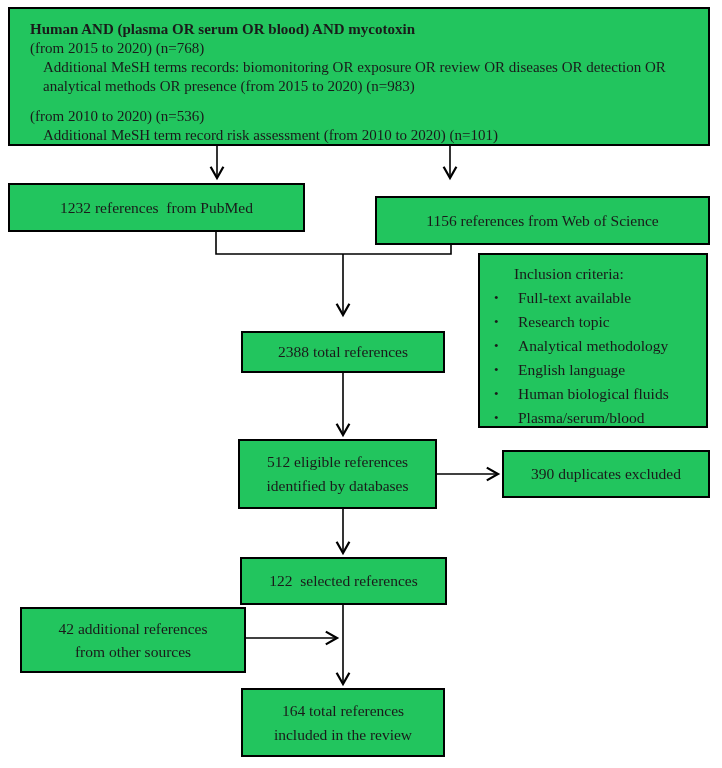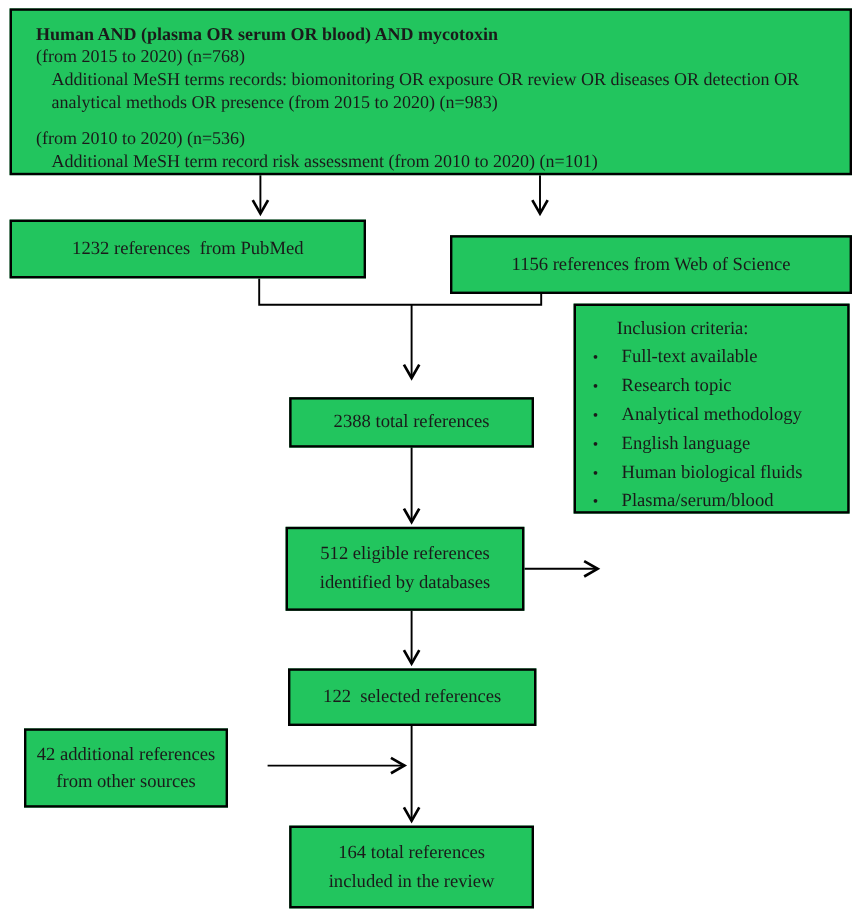--- a/index.html
+++ b/index.html
@@ -52,21 +52,21 @@
 
   
   #pubmed-box { left: 8px;   top: 183px; width: 297px; height: 49px; }
   #wos-box    { left: 375px; top: 196px; width: 335px; height: 49px; }
 
   
   #total-box      { left: 241px; top: 319px; width: 204px; height: 42px; margin-top: 12px; }
   #eligible-box   { left: 238px; top: 439px; width: 199px; height: 70px; line-height: 24px; }
   #duplicates-box { left: 502px; top: 450px; width: 208px; height: 48px; }
   #selected-box   { left: 240px; top: 557px; width: 207px; height: 48px; }
-  #additional-box { left: 20px;  top: 607px; width: 170px; height: 66px; line-height: 23px; }
+  #additional-box { left: 20px;  top: 607px; width: 226px; height: 66px; line-height: 23px; }
   #final-box      { left: 241px; top: 688px; width: 204px; height: 69px; line-height: 24px; }
 
   
   #criteria-box {
     left: 478px; top: 253px; width: 230px; height: 175px;
     align-items: stretch;
     justify-content: flex-start;
     text-align: left;
     padding: 7px 4px 0 0;
     font-size: 15.5px;
@@ -158,20 +158,23 @@
 
   <div class="box" id="total-box">
     <span>2388 total references</span>
   </div>
 
   <div class="box" id="eligible-box">
     <span>512 eligible references</span>
     <span>identified by databases</span>
   </div>
 
+  <div class="box" id="duplicates-box">
+    <span>390 duplicates excluded</span>
+  </div>
 
   <div class="box" id="selected-box">
     <span>122  selected references</span>
   </div>
 
   <div class="box" id="additional-box">
     <span>42 additional references</span>
     <span>from other sources</span>
   </div>
 

